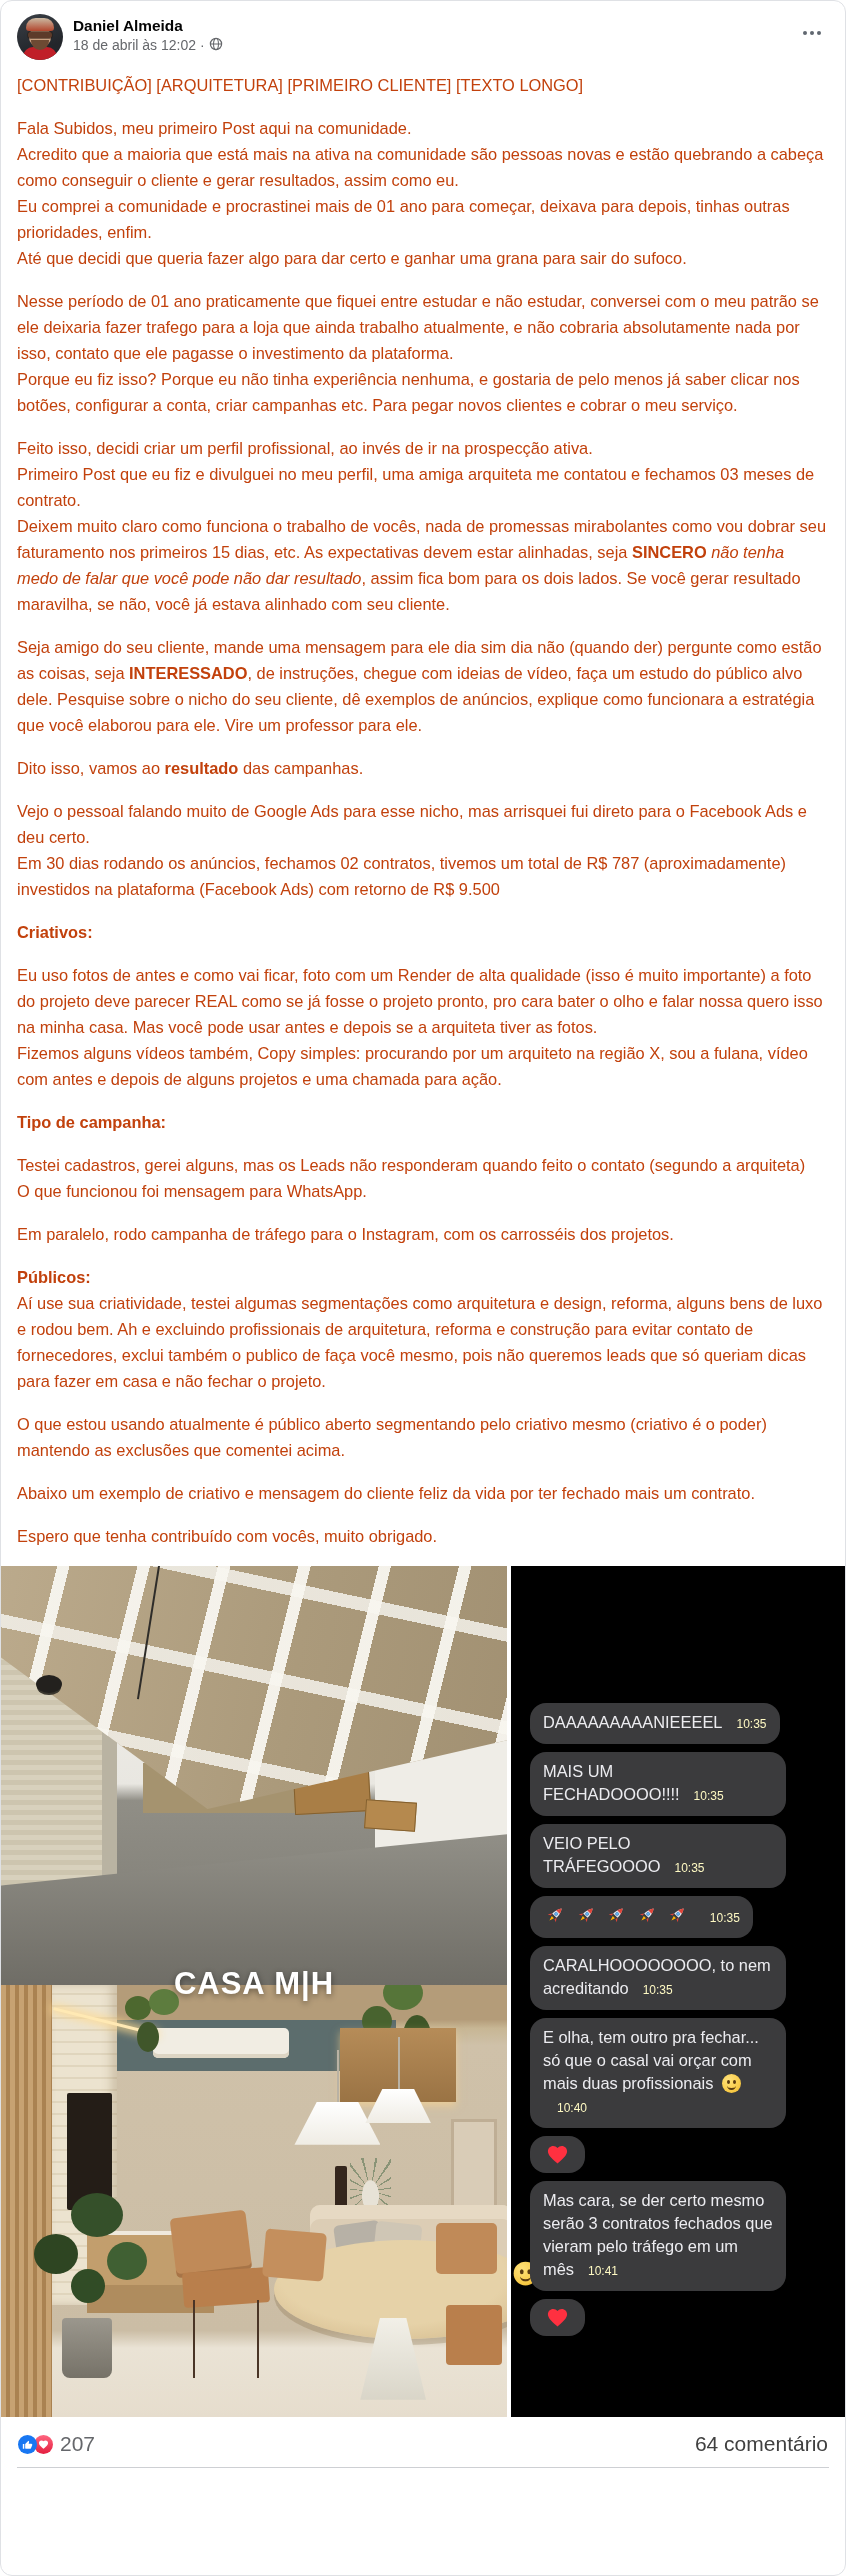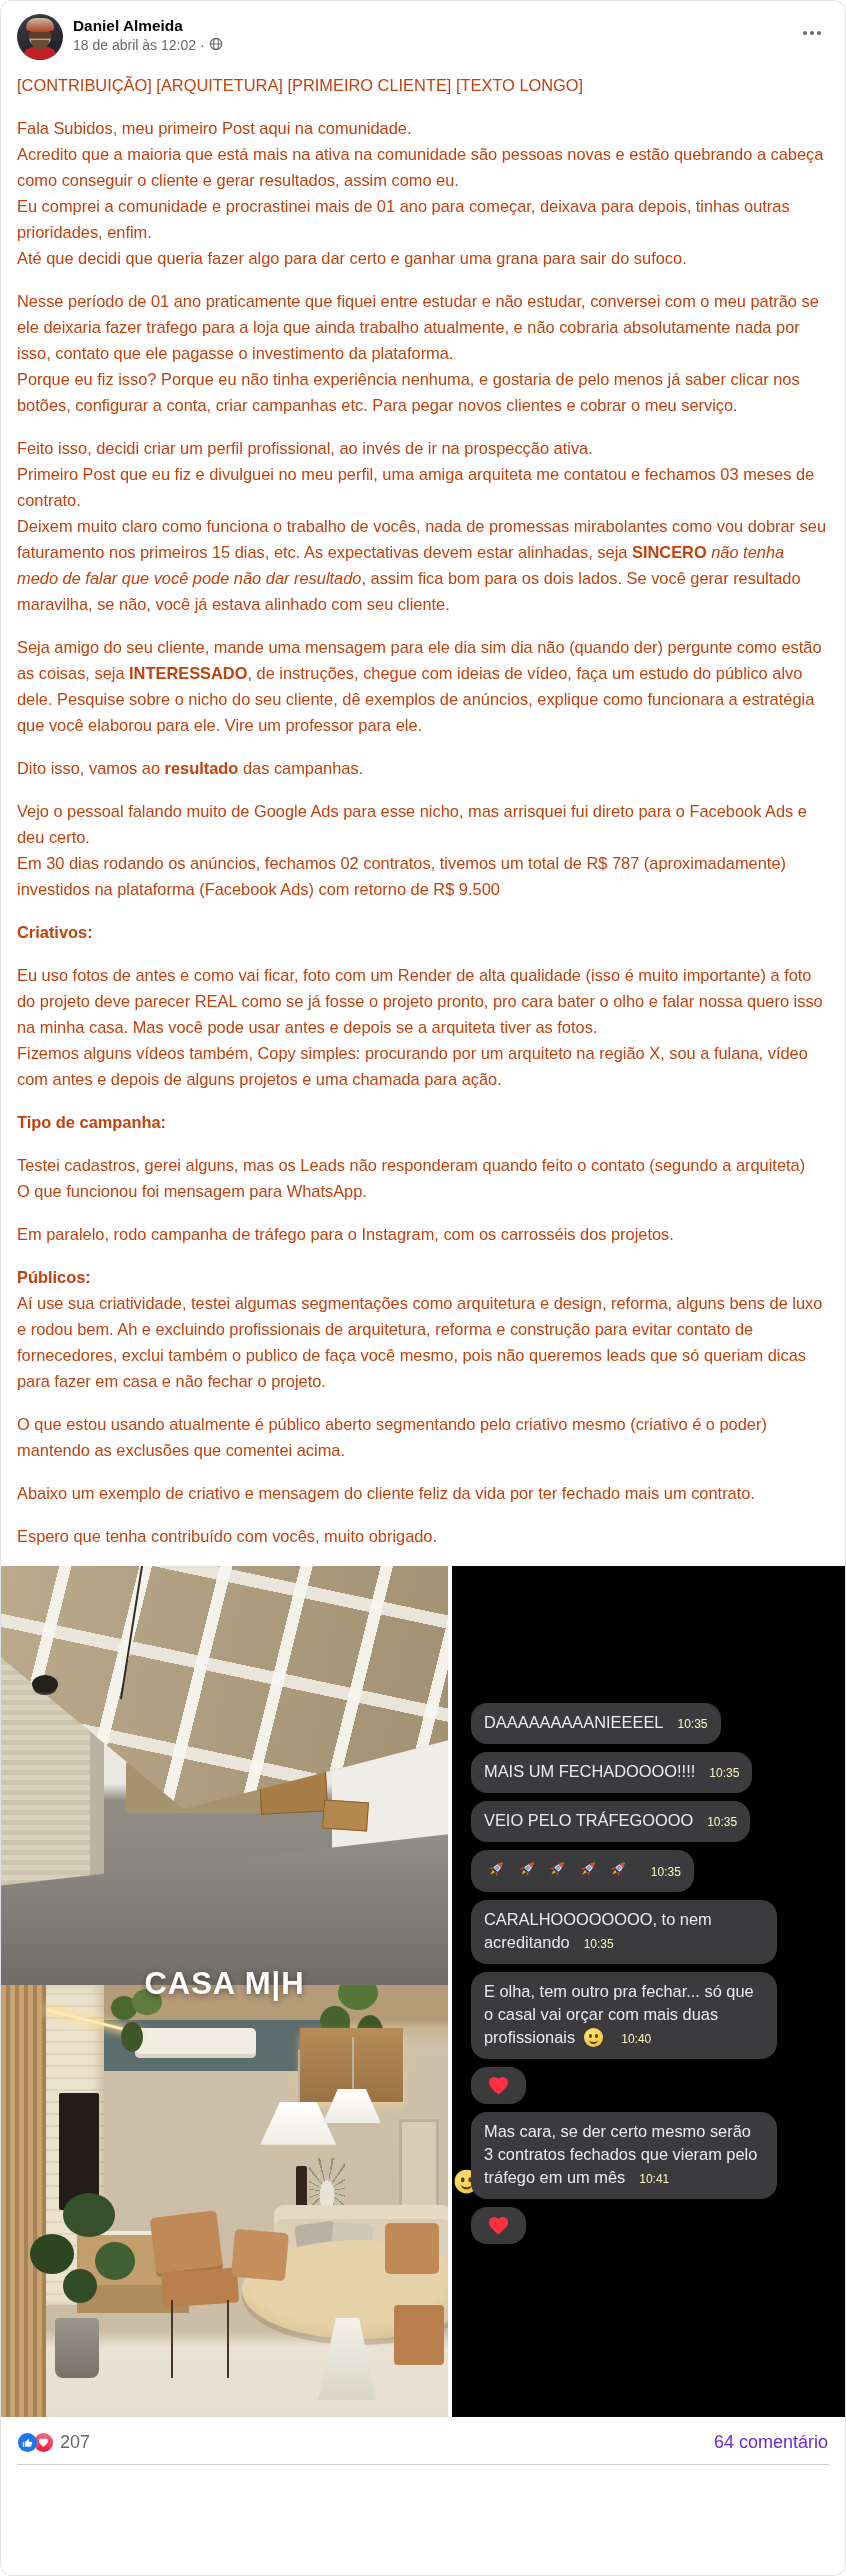--- a/index.html
+++ b/index.html
@@ -33,21 +33,21 @@
   .more-btn i { width:4px; height:4px; border-radius:50%; background:#606770; }
 
   
   .post-text { padding:6px 16px 0; }
   .post-p { font-size:16.4px; line-height:26px; white-space:pre-line; margin-bottom:17px; color:#c2410c; }
   .post-p strong { font-weight:bold; }
   .post-p em { font-style:italic; }
 
   
   .media { margin-top:4px; height:851px; display:flex; gap:4px; background:#fff; cursor:pointer; }
-  .media-left { width:447px; height:100%; position:relative; display:flex; flex-direction:column; overflow:hidden; }
+  .media-left { width:506px; height:100%; position:relative; display:flex; flex-direction:column; overflow:hidden; }
   .media-right { flex:1; background:#000; overflow:hidden; padding:137px 14px 0 19px; position:relative; }
 
   
   .ph-before { height:419px; position:relative; overflow:hidden;
     background:linear-gradient(180deg,#f3f2ef 0%,#e9e7e1 52%,#908e86 56%,#7b7971 100%); }
   .pb-wall-left { position:absolute; left:0; top:16%; width:21%; height:66%;
     background:repeating-linear-gradient(0deg,#d8d1bd 0 5px,#cdc5af 5px 10px); }
   .pb-wall-left-edge { position:absolute; left:20%; top:8%; width:3%; height:78%; background:#b9b3a2; }
   .pb-wall-back { position:absolute; left:28%; top:47%; width:38%; height:12%; background:#a5936f; }
   .pb-wall-right { position:absolute; right:0; top:22%; width:26%; height:48%; background:#efede7; }
@@ -127,22 +127,22 @@
   .smiley .mouth { position:absolute; left:5px; right:5px; bottom:3px; height:5px;
     border-bottom:2px solid #5a3b10; border-radius:0 0 9px 9px; }
   .peek { position:absolute; left:-14px; bottom:8px; z-index:0; transform:scale(1.25); }
 
   
   .footer { display:flex; justify-content:space-between; align-items:center; padding:15px 17px 11px; }
   .reactions { display:flex; align-items:center; cursor:pointer; }
   .rxn { width:19px; height:19px; border-radius:50%; display:flex; align-items:center; justify-content:center; }
   .rxn.like-badge { background:#1877f2; z-index:2; }
   .rxn.love-badge { background:linear-gradient(#ff6680,#e41e3f); margin-left:-3px; z-index:1; }
-  .rx-count { margin-left:7px; font-size:18px; color:#65676b; }
-  .comments { font-size:18px; color:#6d28d9; cursor:pointer; }
+  .rx-count { margin-left:7px; font-size:21px; color:#65676b; }
+  .comments { font-size:21px; color:#404040; cursor:pointer; }
   .bottom-divider { margin:0 16px; border-top:1px solid #ced0d4; height:8px; }
 </style>
 </head>
 <body>
 
 <div class="card">
 
   <div class="header">
     <div class="avatar">
       <span class="av-shirt"></span>

